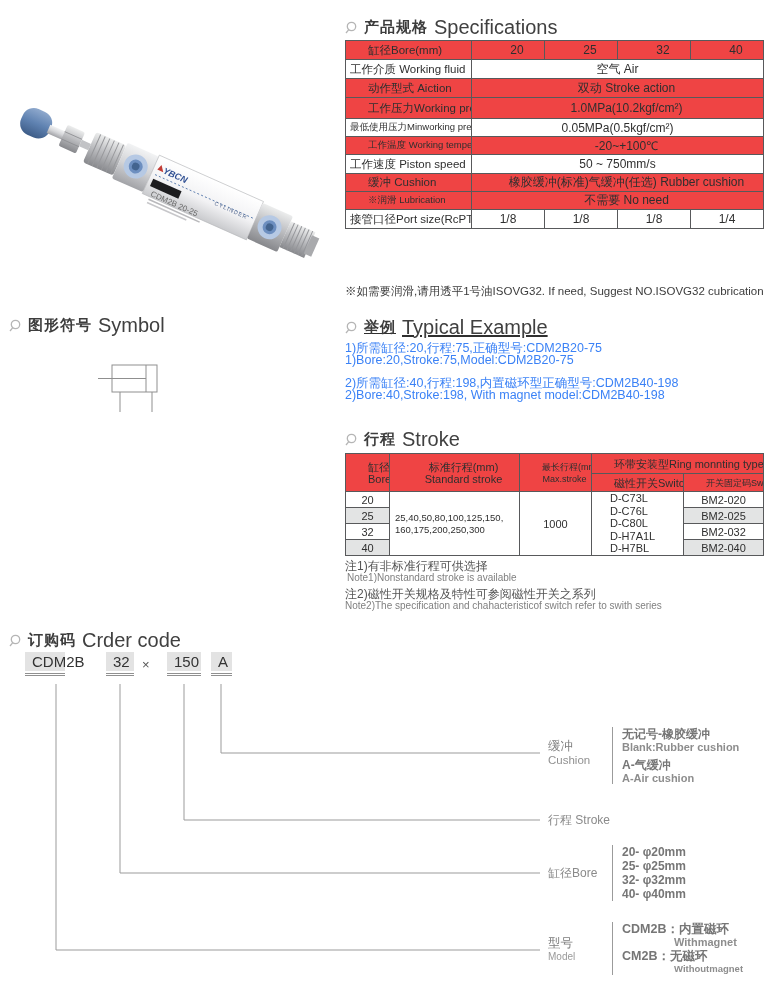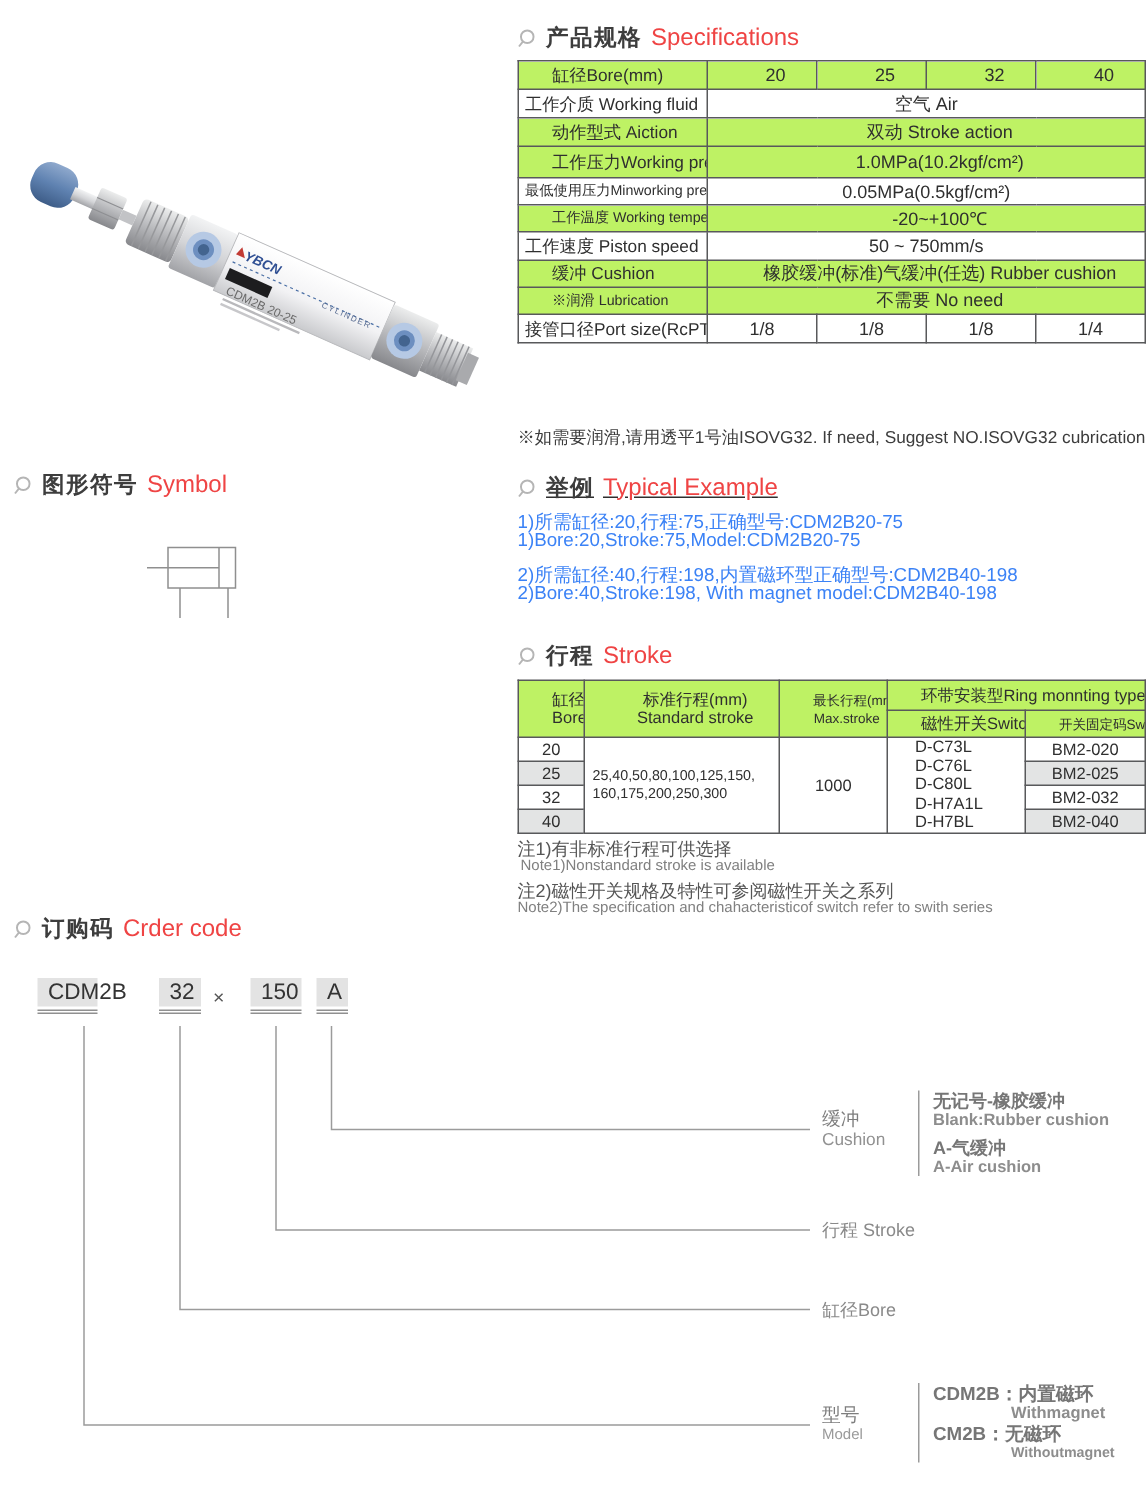--- a/index.html
+++ b/index.html
@@ -2,31 +2,31 @@
 <html><head>
 <meta charset="utf-8">
 <style>
   html,body{margin:0;padding:0;background:#fff;}
   .page{position:relative;width:765px;height:990px;background:#ffffff;overflow:hidden;
         font-family:"Liberation Sans",sans-serif;color:#2f2f2f;}
 
   
   .sec-title{position:absolute;display:flex;align-items:center;gap:6px;white-space:nowrap;}
   .sec-title .zh{font-size:15px;font-weight:bold;color:#3d3d3d;letter-spacing:1px;}
-  .sec-title .en{font-size:16px;color:#ef4444;}
+  .sec-title .en{font-size:20px;color:#404040;}
   .mag{flex:0 0 auto;}
 
   
   table.tbl{border-collapse:collapse;table-layout:fixed;position:absolute;}
   table.tbl td{border:1px solid #58595b;padding:0 4px;font-size:12px;color:#2f2f2f;
                overflow:hidden;white-space:nowrap;}
   table.tbl td.lbl{text-align:left;font-size:11.5px;}
   table.tbl td.sm{font-size:9.5px;}
   table.tbl td.val{text-align:center;}
-  tr.g td{background:#bef264;padding-left:22px;}
+  tr.g td{background:#ef4444;padding-left:22px;}
   td.cw{background:#ffffff;}
   td.cg{background:#e3e4e4;}
   .tol{text-align:right;padding-right:6px;}
   .tol div{white-space:pre;line-height:12px;}
 
   .footnote{position:absolute;font-size:11.5px;color:#3c3c3c;white-space:nowrap;}
 
   
   .ex-line{position:absolute;font-size:12.5px;color:#3b82f6;white-space:nowrap;}
 
@@ -307,21 +307,21 @@
       <td class="cg">BM2-040</td>
     </tr>
   </tbody>
     </table>
 
   <div class="note zh" style="left:345px;top:558px;">注1)有非标准行程可供选择</div>
   <div class="note en" style="left:347px;top:572px;">Note1)Nonstandard stroke is available</div>
   <div class="note zh" style="left:345px;top:586px;">注2)磁性开关规格及特性可参阅磁性开关之系列</div>
   <div class="note en" style="left:345px;top:600px;">Note2)The specification and chahacteristicof switch refer to swith series</div>
 
-  <div class="sec-title" style="left:8px;top:610px;">
+  <div class="sec-title" style="left:8px;top:629px;">
     <svg class="mag" width="14" height="14">
       <circle cx="7.5" cy="5.5" r="4.2" stroke="#b5b5b5" stroke-width="1.3" fill="none"></circle>
       <line x1="4.6" y1="8.8" x2="2" y2="12" stroke="#b5b5b5" stroke-width="1.3"></line>
     </svg>
     <span class="zh">订购码</span>
     <span class="en">Crder code</span>
   </div>
 
   <div class="obox" style="left:25px;top:652px;width:40px;">
     <span class="t">CDM2B</span>
@@ -354,20 +354,26 @@
     <div class="oz">无记号-橡胶缓冲</div>
     <div class="oe">Blank:Rubber cushion</div>
     <div class="gap"></div>
     <div class="oz">A-气缓冲</div>
     <div class="oe">A-Air  cushion</div>
   </div>
 
   <div class="olabel" style="left:548px;top:813px;">行程 Stroke</div>
 
   <div class="olabel" style="left:548px;top:866px;">缸径Bore</div>
+  <div class="opts" style="left:612px;top:845px;">
+    <div class="oz">20- φ20mm</div>
+    <div class="oz">25- φ25mm</div>
+    <div class="oz">32- φ32mm</div>
+    <div class="oz">40- φ40mm</div>
+  </div>
 
   <div class="olabel" style="left:548px;top:936px;">
     <div class="zh">型号</div>
     <div class="en3">Model</div>
   </div>
   <div class="opts" style="left:612px;top:922px;">
     <div class="oz" style="font-size:12.5px">CDM2B：内置磁环</div>
     <div class="oe ind">Withmagnet</div>
     <div class="oz" style="font-size:12.5px">CM2B：无磁环</div>
     <div class="oe tiny ind">Withoutmagnet</div>

